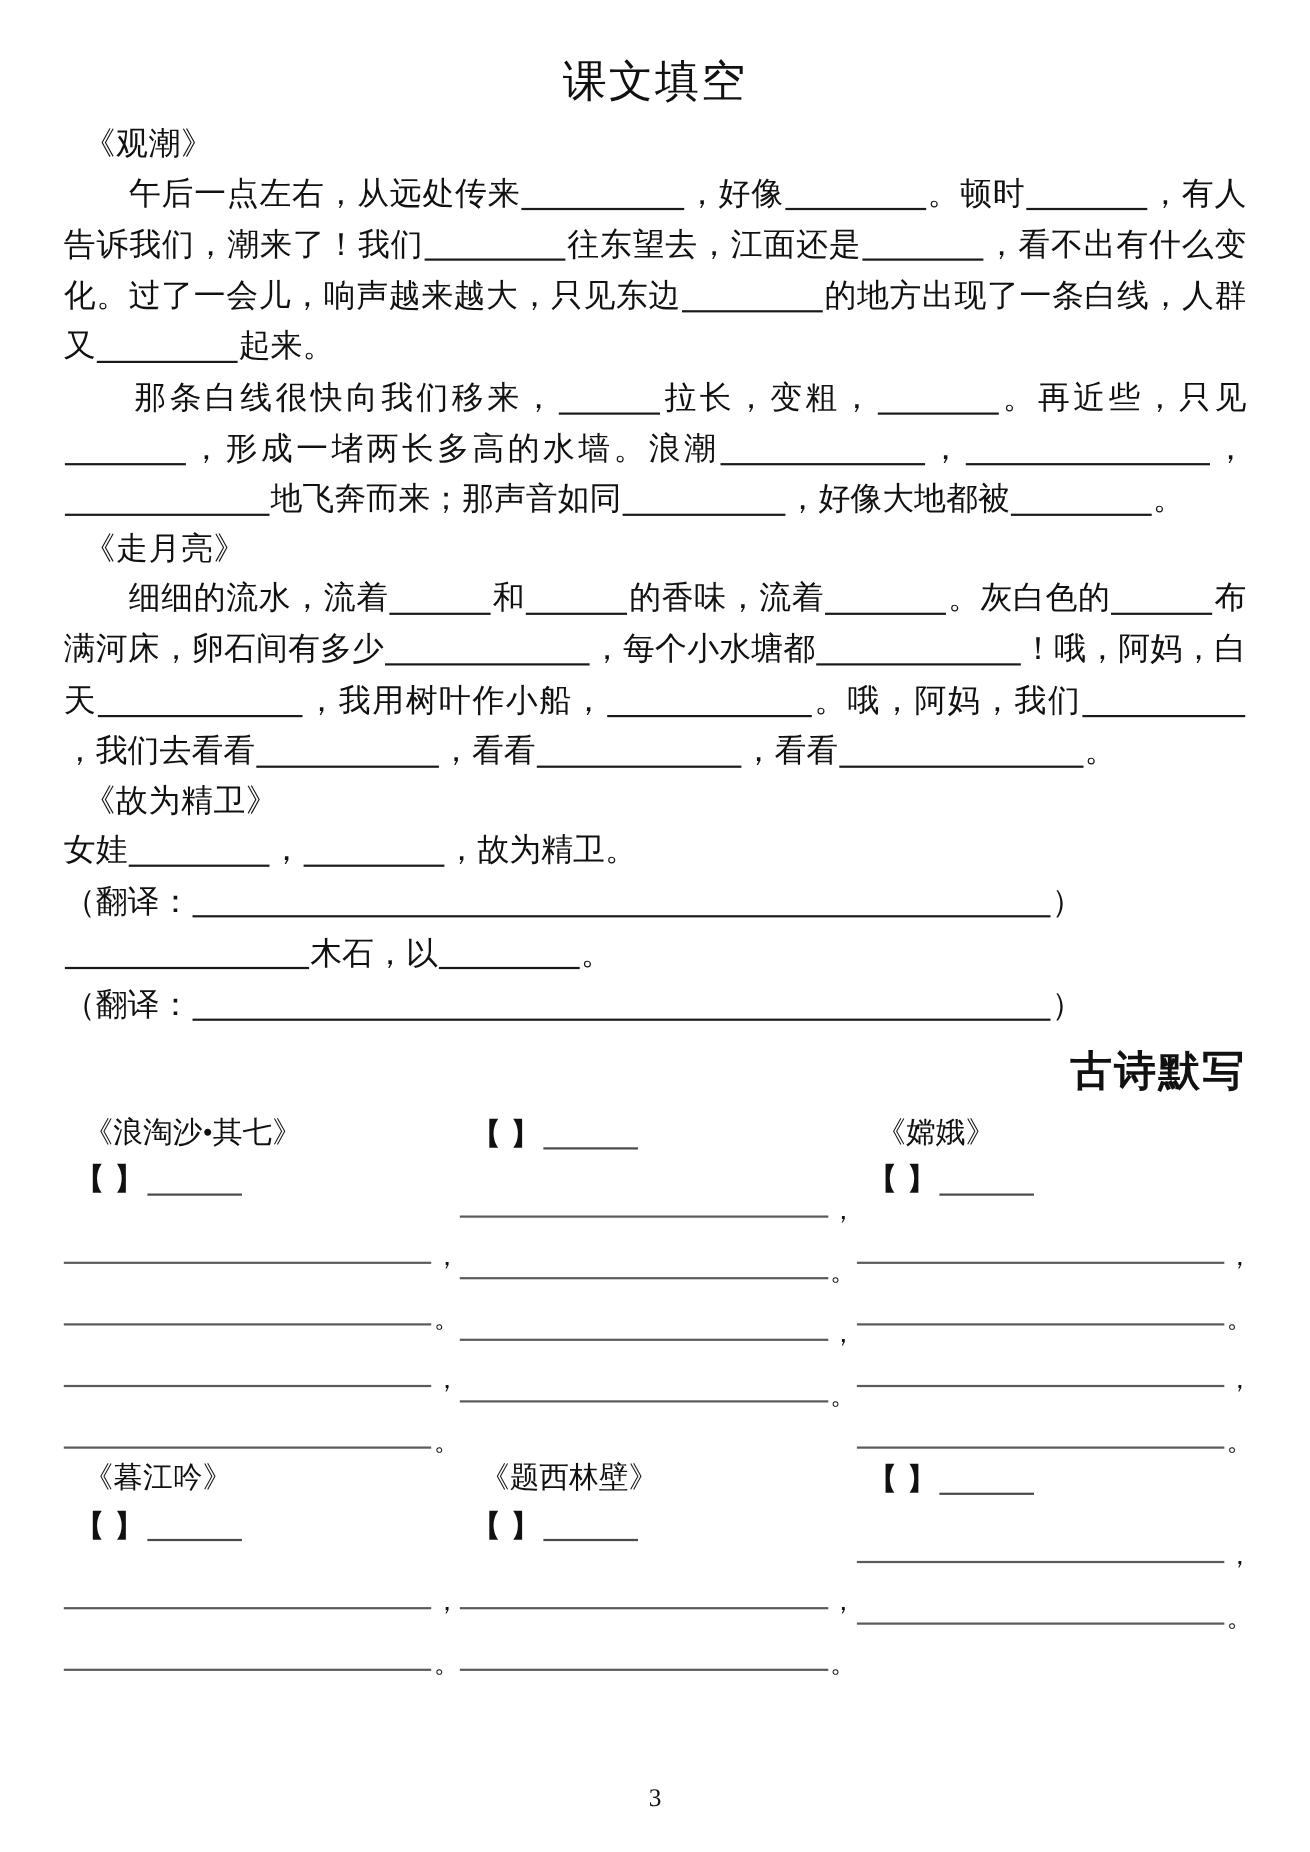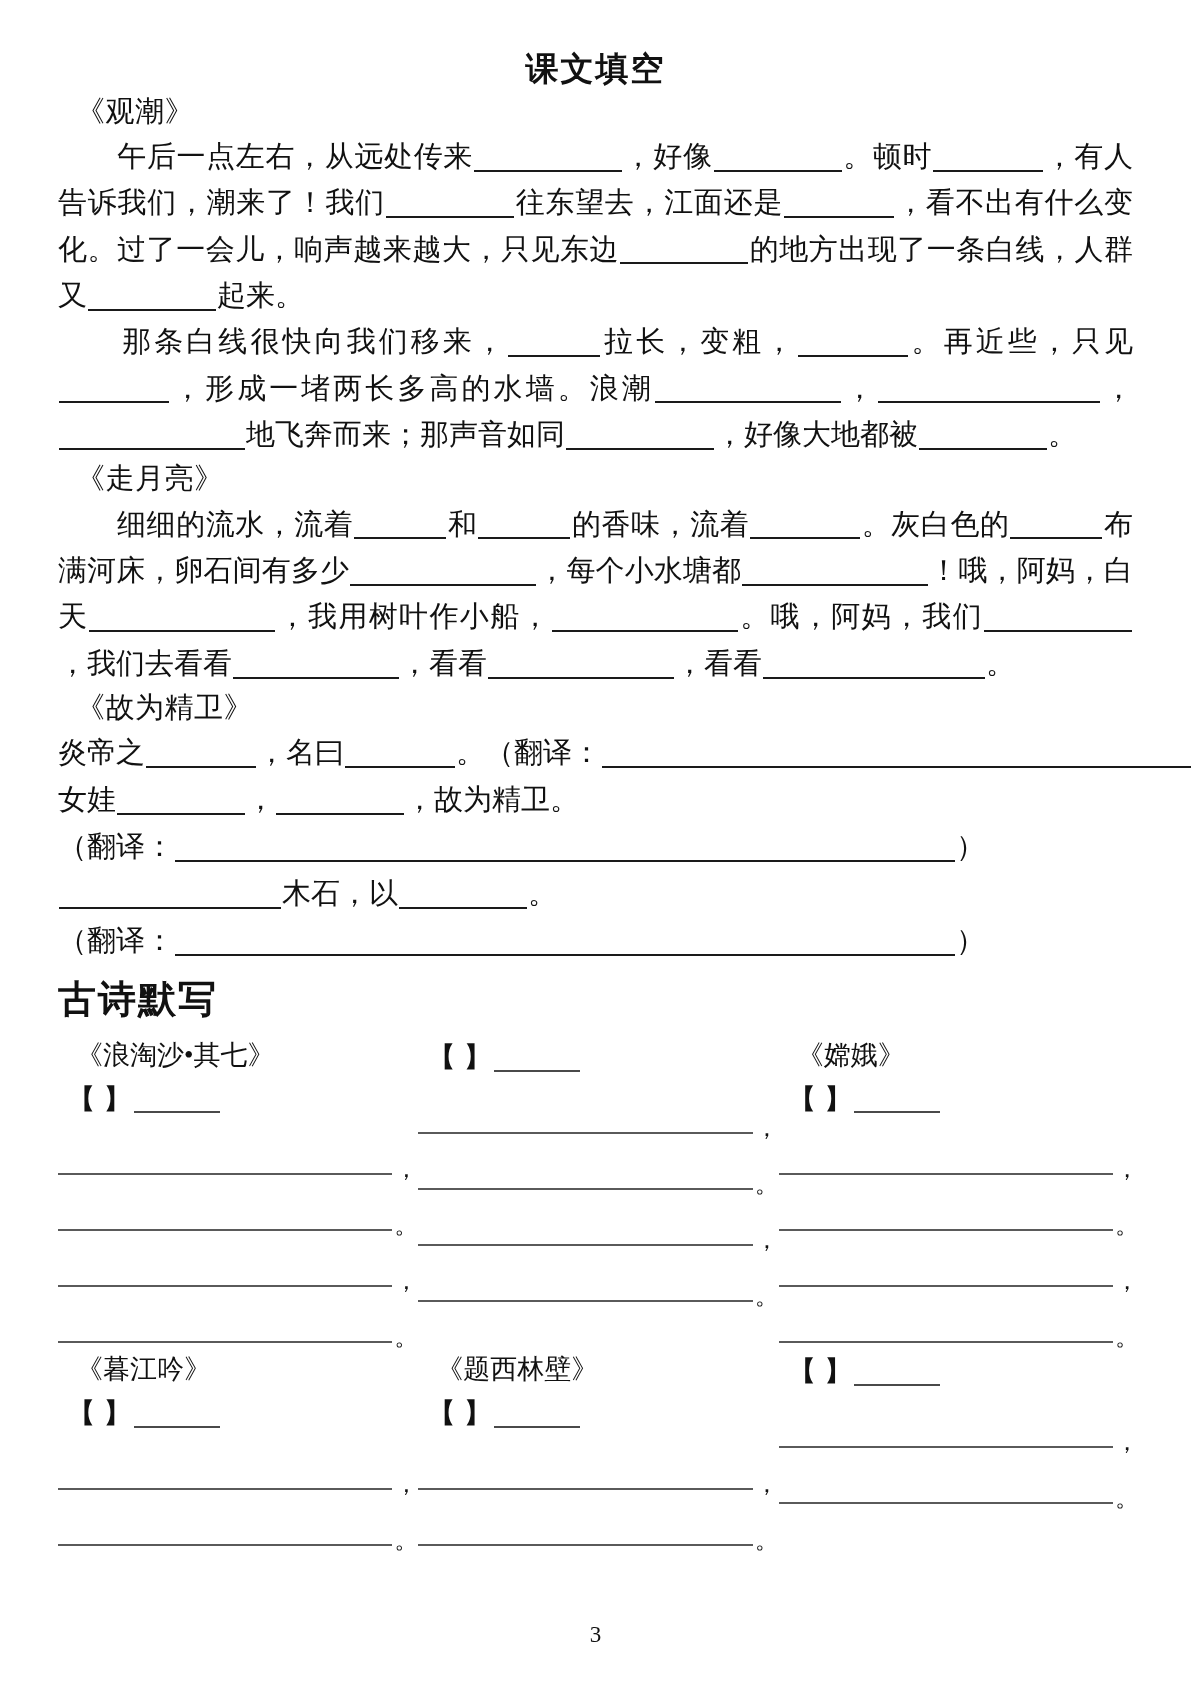--- a/index.html
+++ b/index.html
@@ -17,24 +17,24 @@
   .page {
     width: 1191px;
     height: 1684px;
     padding: 44px 58px 0 58px;
     position: relative;
   }
 
   
   .doc-title {
     text-align: center;
-    font-size: 33px;
-    font-weight: bold;
+    font-size: 40px;
+    font-weight: normal;
     letter-spacing: 2px;
-    margin: 6px 0 2px 0;
+    margin: 6px 0 14px 0;
     line-height: 1.2;
   }
   .section-title {
     font-size: 29px;
     font-weight: normal;
     margin: 2px 0 2px 18px;
     line-height: 1.35;
     letter-spacing: 0.5px;
   }
 
@@ -66,21 +66,21 @@
   .b7  { width: 128px; }
   .b8  { width: 148px; }
   .b9  { width: 166px; }
   .b10 { width: 186px; }
   .b12 { width: 222px; }
   .b-trans { width: 628px; }
   .b-trans-long { width: 780px; }
 
   
   .poem-heading {
-    text-align: left;
+    text-align: right;
     font-size: 38px;
     font-weight: bold;
     letter-spacing: 2px;
     margin: 10px 0 10px 0;
   }
   .poem-grid {
     display: grid;
     grid-template-columns: 1fr 1fr 1fr;
     column-gap: 6px;
   }
@@ -147,21 +147,20 @@
         <div class="section-title">《观潮》</div>
         <div class="para"><span class="txt">　　午后一点左右，从远处传来</span><span class="blank b8"></span><span class="txt">，好像</span><span class="blank b7"></span><span class="txt">。顿时</span><span class="blank b6"></span><span class="txt">，有人告诉我们，潮来了！我们</span><span class="blank b7"></span><span class="txt">往东望去，江面还是</span><span class="blank b6"></span><span class="txt">，看不出有什么变化。过了一会儿，响声越来越大，只见东边</span><span class="blank b7"></span><span class="txt">的地方出现了一条白线，人群又</span><span class="blank b7"></span><span class="txt">起来。</span></div>
         <div class="para"><span class="txt">　　那条白线很快向我们移来，</span><span class="blank b5"></span><span class="txt">拉长，变粗，</span><span class="blank b6"></span><span class="txt">。再近些，只见</span><span class="blank b6"></span><span class="txt">，形成一堵两长多高的水墙。浪潮</span><span class="blank b10"></span><span class="txt">，</span><span class="blank b12"></span><span class="txt">，</span><span class="blank b10"></span><span class="txt">地飞奔而来；那声音如同</span><span class="blank b8"></span><span class="txt">，好像大地都被</span><span class="blank b7"></span><span class="txt">。</span></div>
       </div>
       <div>
         <div class="section-title">《走月亮》</div>
         <div class="para"><span class="txt">　　细细的流水，流着</span><span class="blank b5"></span><span class="txt">和</span><span class="blank b5"></span><span class="txt">的香味，流着</span><span class="blank b6"></span><span class="txt">。灰白色的</span><span class="blank b5"></span><span class="txt">布满河床，卵石间有多少</span><span class="blank b10"></span><span class="txt">，每个小水塘都</span><span class="blank b10"></span><span class="txt">！哦，阿妈，白天</span><span class="blank b10"></span><span class="txt">，我用树叶作小船，</span><span class="blank b10"></span><span class="txt">。哦，阿妈，我们</span><span class="blank b8"></span><span class="txt">，我们去看看</span><span class="blank b9"></span><span class="txt">，看看</span><span class="blank b10"></span><span class="txt">，看看</span><span class="blank b12"></span><span class="txt">。</span></div>
       </div>
       <div>
         <div class="section-title">《故为精卫》</div>
-        <div class="line"><span class="txt">炎帝之</span><span class="blank b6"></span><span class="txt">，名曰</span><span class="blank b6"></span><span class="txt">。（翻译：</span><span class="blank b-trans"></span></div>
         <div class="line"><span class="txt">女娃</span><span class="blank b7"></span><span class="txt">，</span><span class="blank b7"></span><span class="txt">，故为精卫。</span></div>
         <div class="line"><span class="txt">（翻译：</span><span class="blank b-trans-long"></span><span class="txt">）</span></div>
         <div class="line"><span class="blank b12"></span><span class="txt">木石，以</span><span class="blank b7"></span><span class="txt">。</span></div>
         <div class="line"><span class="txt">（翻译：</span><span class="blank b-trans-long"></span><span class="txt">）</span></div>
       </div>
     </div>
 
   <h2 class="poem-heading">古诗默写</h2>
 
   <div id="poems-root">

